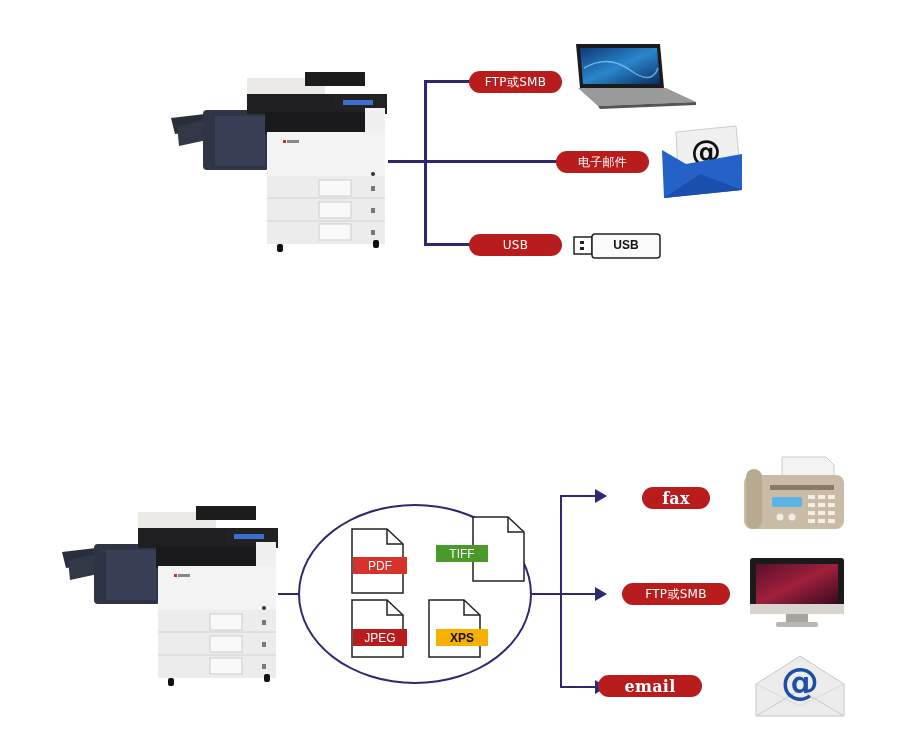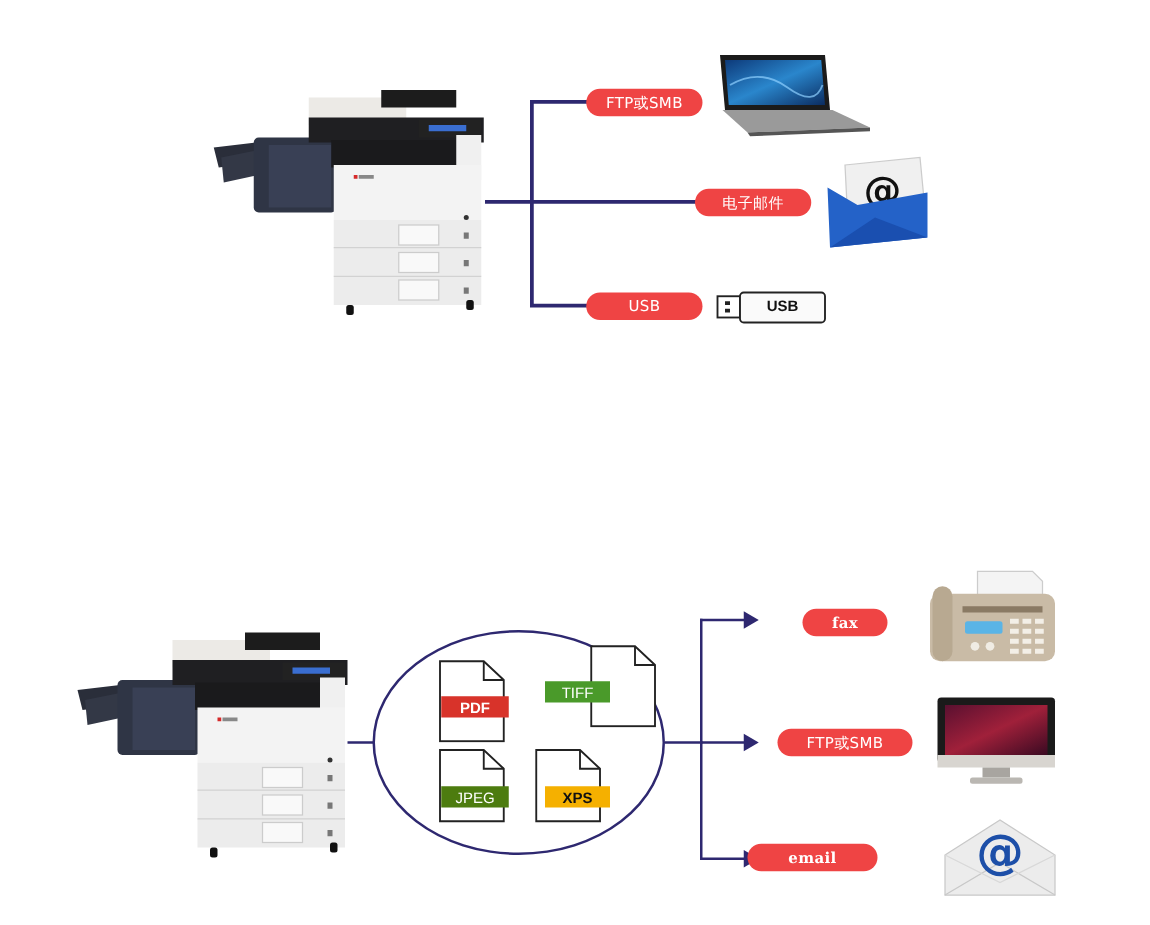--- a/index.html
+++ b/index.html
@@ -1,20 +1,20 @@
 <!DOCTYPE html>
 <html><head>
 <meta charset="utf-8">
 <style>
   html,body{margin:0;padding:0;}
   body{width:920px;height:740px;background:#ffffff;position:relative;overflow:hidden;font-family:"DejaVu Sans","Liberation Sans",sans-serif;}
   .abs{position:absolute;}
   .line{position:absolute;background:#2e2870;}
-  .pill{position:absolute;background:#ef4444;color:#ffffff;border-radius:11px;display:flex;align-items:center;justify-content:center;font-size:12px;letter-spacing:0.3px;}
-  .pill.serif{font-family:"DejaVu Serif","Liberation Serif",serif;font-weight:bold;font-size:12px;}
+  .pill{position:absolute;background:#b91c1c;color:#ffffff;border-radius:11px;display:flex;align-items:center;justify-content:center;font-size:12px;letter-spacing:0.3px;}
+  .pill.serif{font-family:"DejaVu Serif","Liberation Serif",serif;font-weight:bold;font-size:16px;}
   .arrow{position:absolute;width:0;height:0;border-top:7px solid transparent;border-bottom:7px solid transparent;border-left:12px solid #2e2870;}
   .doc{position:absolute;width:50px;height:66px;}
   .doc-label{position:absolute;left:4px;top:36px;width:52px;height:17px;color:#fff;font-size:12px;display:flex;align-items:center;justify-content:center;font-family:"Liberation Sans",sans-serif;}
 </style>
 </head>
 <body>
 
 <div>
 
   <svg class="abs" style="left:165px;top:68px;" width="230" height="192" viewBox="0 0 230 192">
@@ -117,40 +117,40 @@
     <rect x="206" y="162" width="4" height="5" fill="#777"></rect>
     <circle cx="208" cy="106" r="2" fill="#333"></circle>
     <rect x="112" y="176" width="6" height="8" rx="2" fill="#111"></rect>
     <rect x="208" y="172" width="6" height="8" rx="2" fill="#111"></rect>
   </svg>
 
   <div class="line" style="left:278px;top:593px;width:22px;height:2px;"></div>
 
   <div class="abs" style="left:298px;top:504px;width:234px;height:180px;border:2px solid #2e2870;border-radius:50%;box-sizing:border-box;"></div>
 
-  <div class="doc" style="left:351px;top:528px;font-weight:bold;">
+  <div class="doc" style="left:351px;top:528px;">
     <svg width="60" height="66" viewBox="0 0 60 66">
         <path d="M1 1 L36 1 L52 16 L52 65 L1 65 Z" fill="#fff" stroke="#222" stroke-width="1.5"></path>
         <path d="M36 1 L36 16 L52 16" fill="none" stroke="#222" stroke-width="1.5"></path>
       </svg>
     <div class="doc-label" style="background:#d8332a;left:2px;top:29px;width:54px;">PDF</div>
   </div>
   <div class="doc" style="left:428px;top:516px;padding-left:44px;">
     <svg width="60" height="66" viewBox="0 0 60 66">
         <path d="M1 1 L36 1 L52 16 L52 65 L1 65 Z" fill="#fff" stroke="#222" stroke-width="1.5"></path>
         <path d="M36 1 L36 16 L52 16" fill="none" stroke="#222" stroke-width="1.5"></path>
       </svg>
     <div class="doc-label" style="background:#4a9a2a;left:8px;top:29px;width:52px;">TIFF</div>
   </div>
   <div class="doc" style="left:351px;top:599px;">
     <svg width="60" height="66" viewBox="0 0 60 66">
         <path d="M1 1 L36 1 L52 16 L52 58 L1 58 Z" fill="#fff" stroke="#222" stroke-width="1.5"></path>
         <path d="M36 1 L36 16 L52 16" fill="none" stroke="#222" stroke-width="1.5"></path>
       </svg>
-    <div class="doc-label" style="background:#4d7c0f;left:2px;top:30px;width:54px;">JPEG</div>
+    <div class="doc-label" style="background:#b91c1c;left:2px;top:30px;width:54px;">JPEG</div>
   </div>
   <div class="doc" style="left:428px;top:599px;text-align:center;">
     <svg width="60" height="66" viewBox="0 0 60 66">
         <path d="M1 1 L36 1 L52 16 L52 58 L1 58 Z" fill="#fff" stroke="#222" stroke-width="1.5"></path>
         <path d="M36 1 L36 16 L52 16" fill="none" stroke="#222" stroke-width="1.5"></path>
       </svg>
     <div class="doc-label" style="background:#f5b000;color:#111;font-weight:bold;left:8px;top:30px;width:52px;">XPS</div>
   </div>
 
   <div class="line" style="left:532px;top:593px;width:30px;height:2px;"></div>

